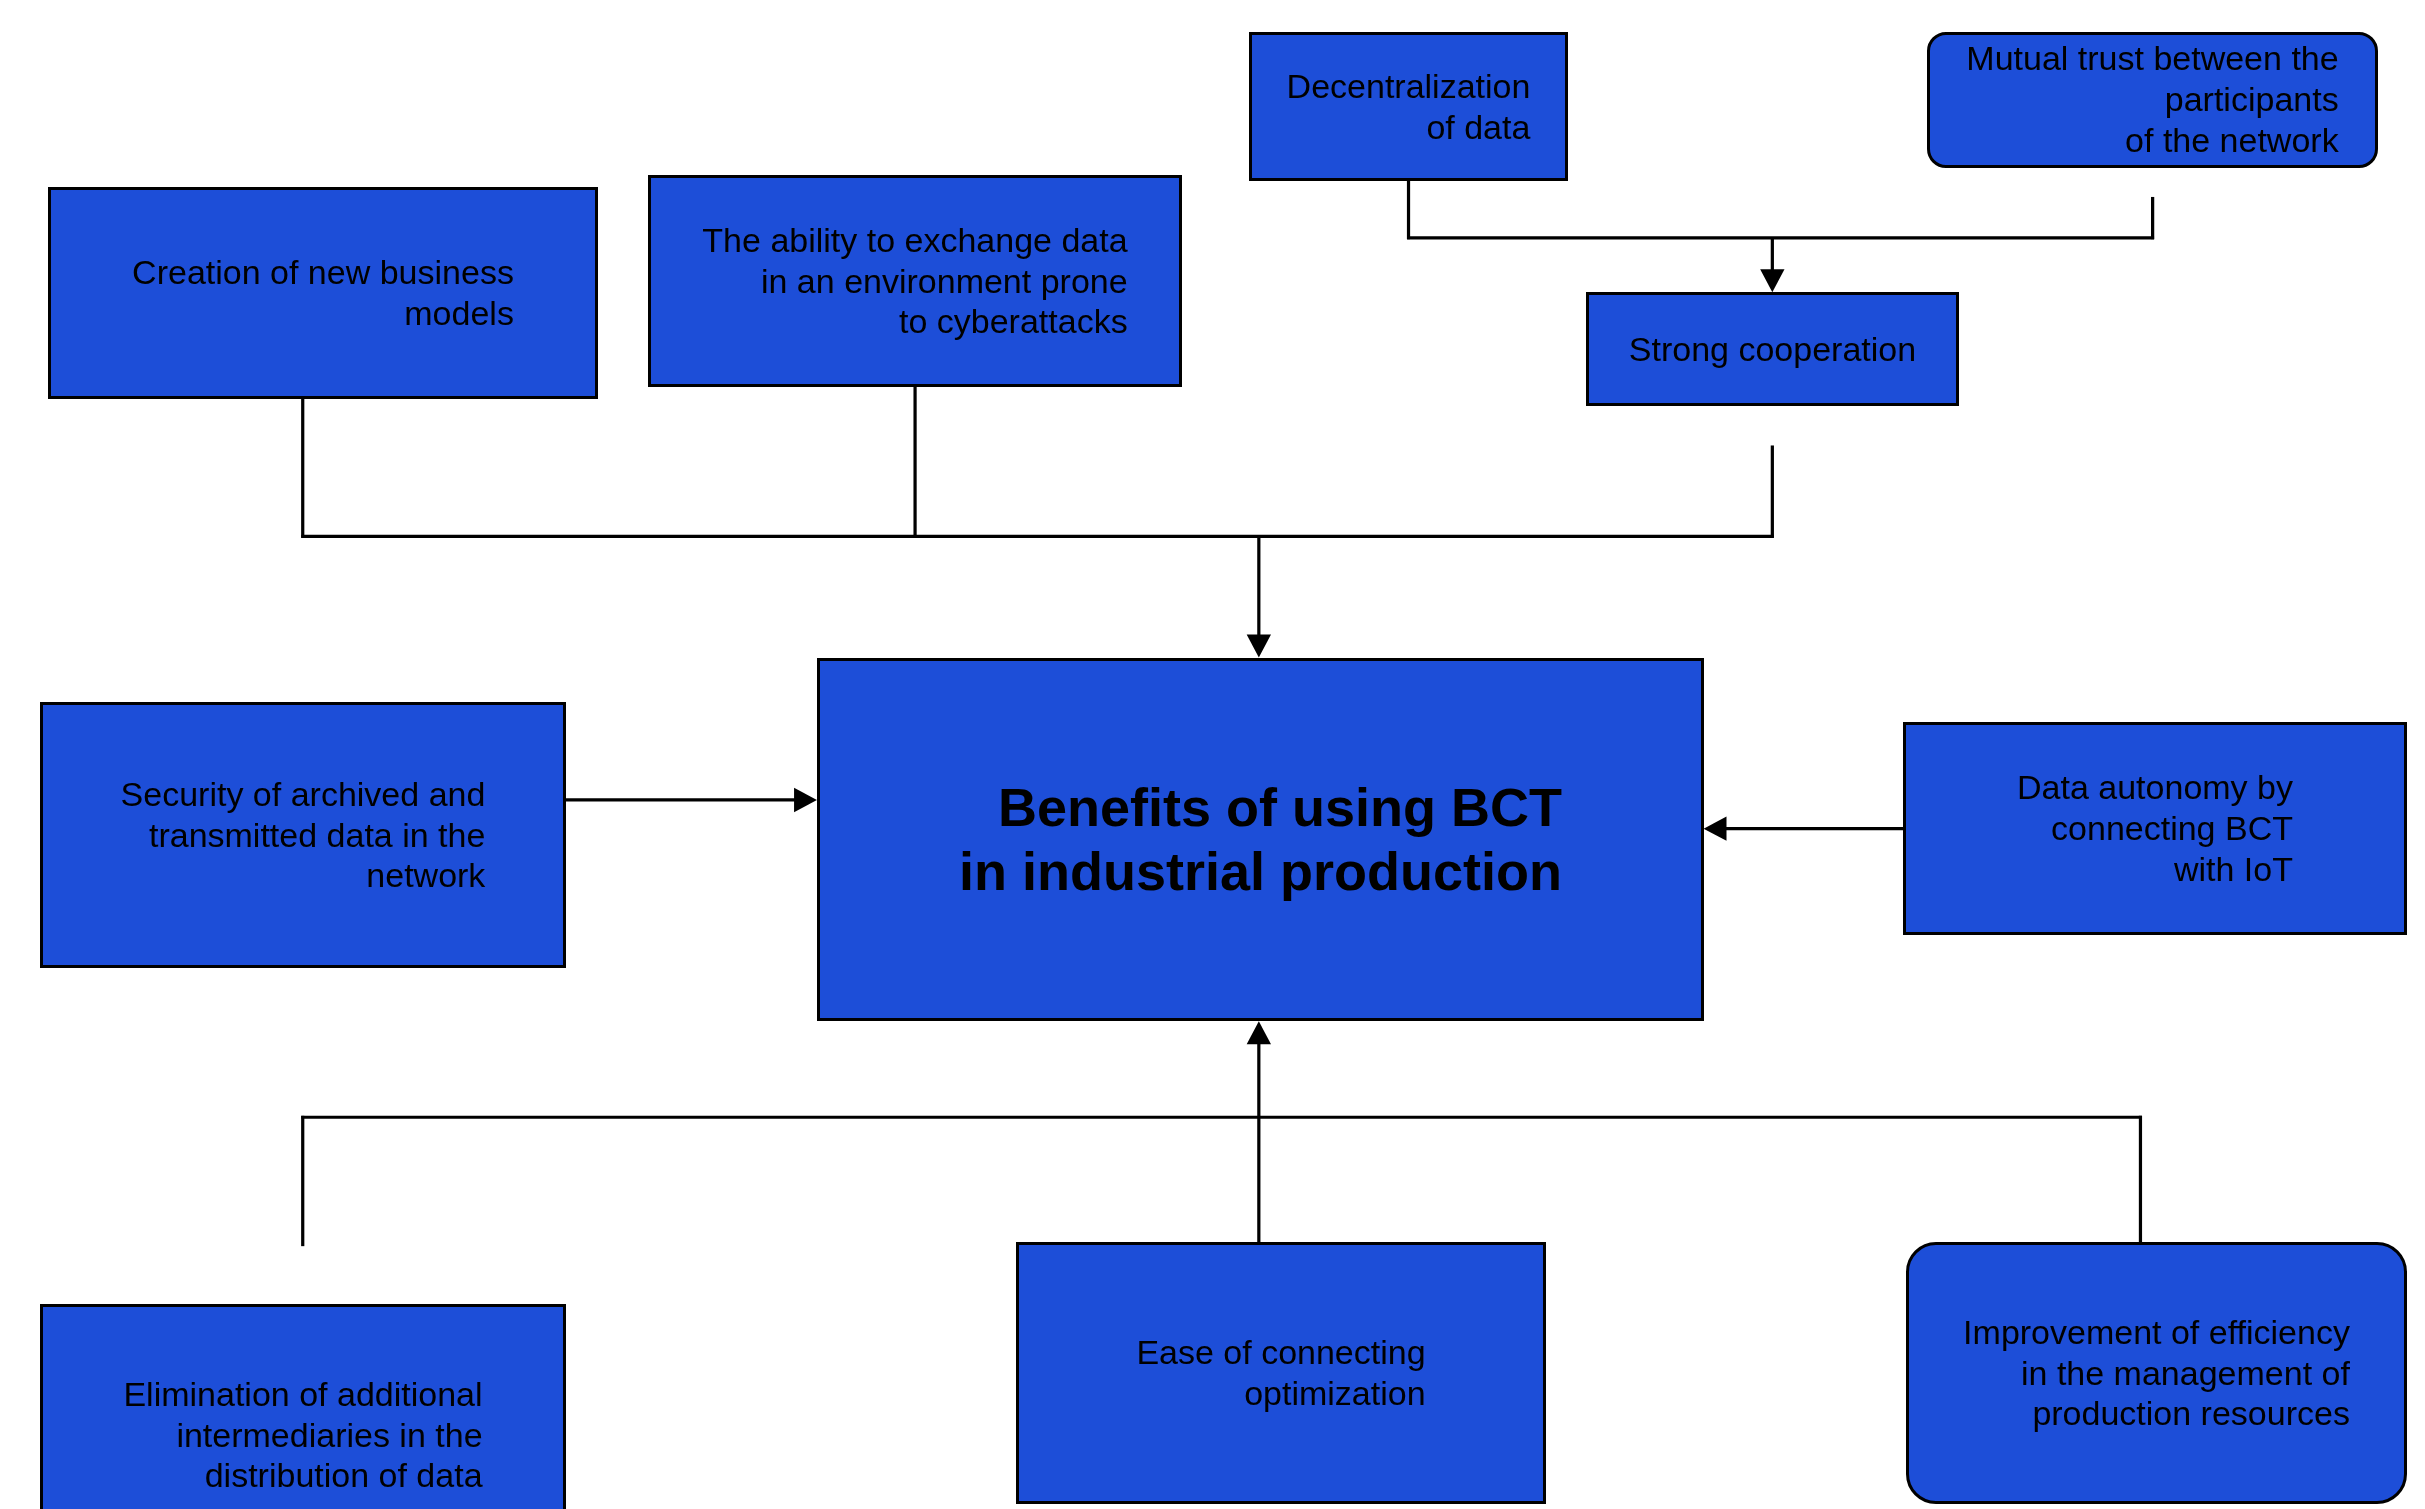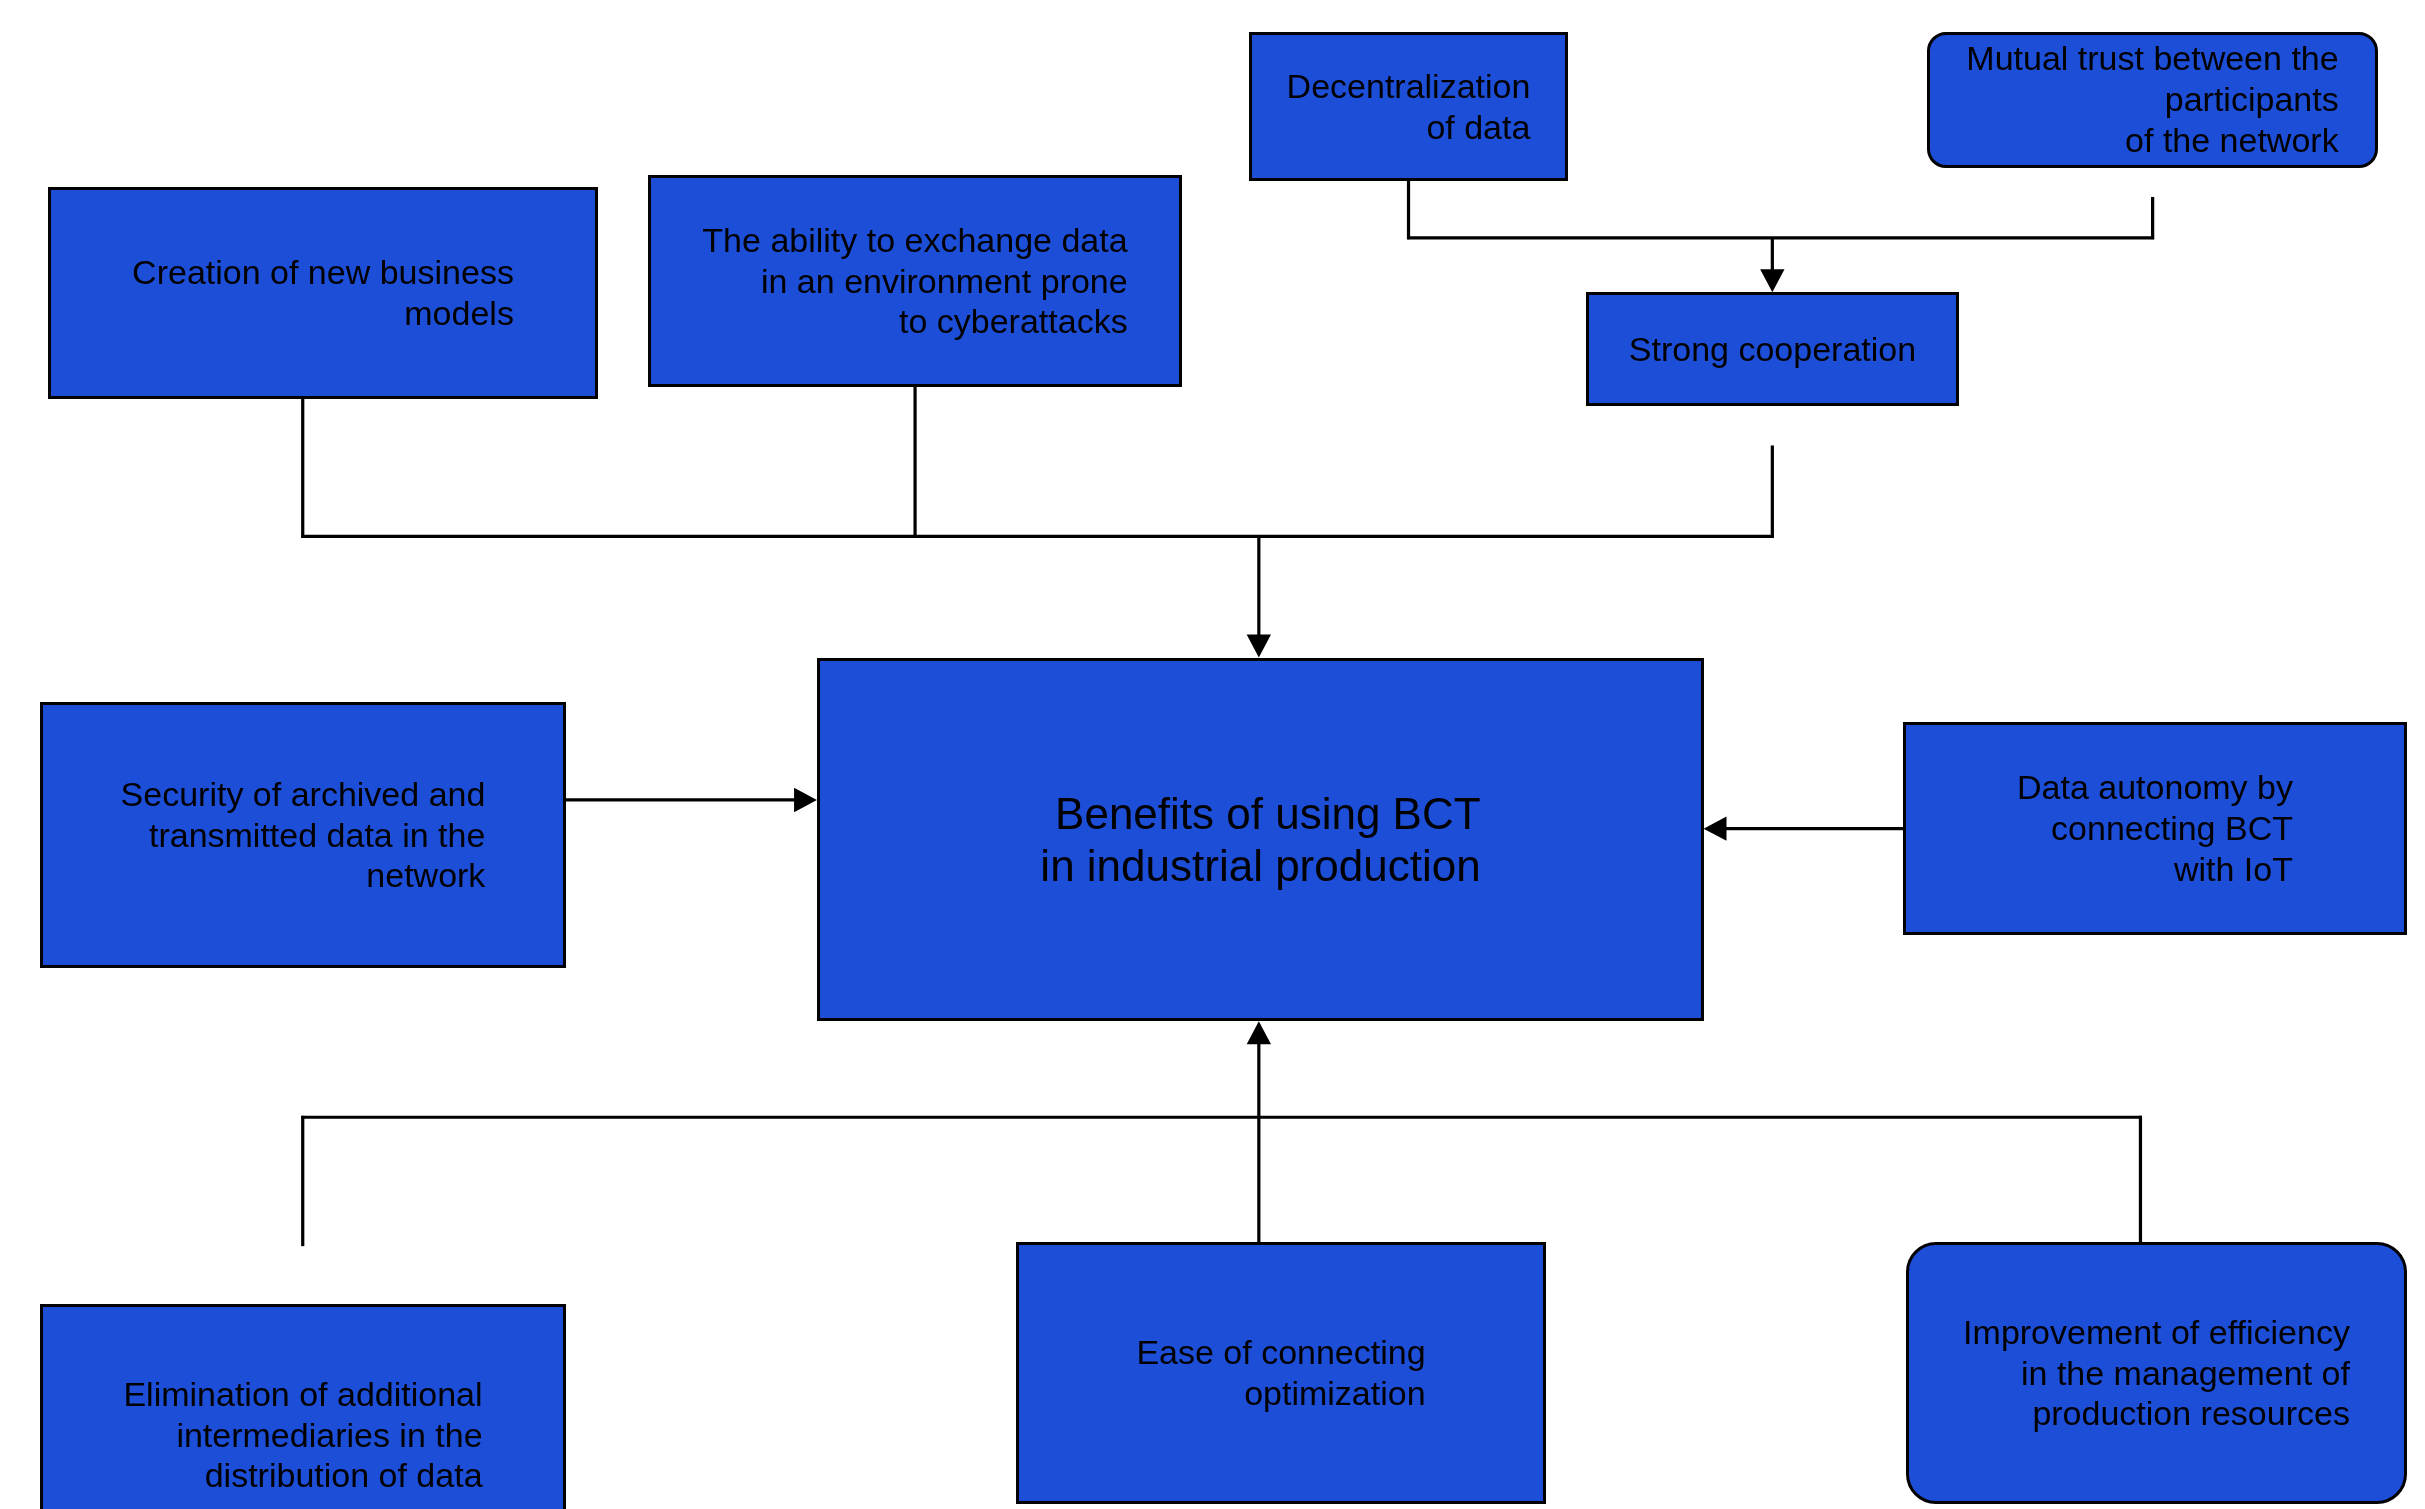--- a/index.html
+++ b/index.html
@@ -41,22 +41,22 @@
     justify-content: center;
     text-align: right;
   }
   .node .label {
     white-space: pre-line;
     font-size: 34px;
     line-height: 1.2;
     padding: 2.9px 8.6px;
   }
   #node-benefits-center .label {
-    font-weight: normal;
-    font-size: 44px;
+    font-weight: bold;
+    font-size: 54px;
     line-height: 1.18;
   }
   
   #node-creation        { left:   40px; top:  187px; width:  550px; height: 212px; margin-left: 8px; }
   #node-ability         { left:  648px; top:  175px; width:  534px; height: 212px; }
   #node-decentralization{ left: 1249px; top:   32px; width:  319px; height: 149px; }
   #node-mutual-trust    { left: 1927px; top:   31.5px; width:  451px; height: 136px; border-radius: 19px; }
   #node-strong-coop     { left: 1586px; top:  292px; width:  373px; height: 114px; }
   #node-benefits-center { left: 817px; top:  658px; width: 887px; height: 363px; }
   #node-security        { left:   40px; top: 702px; width:  526px; height: 266px; }

